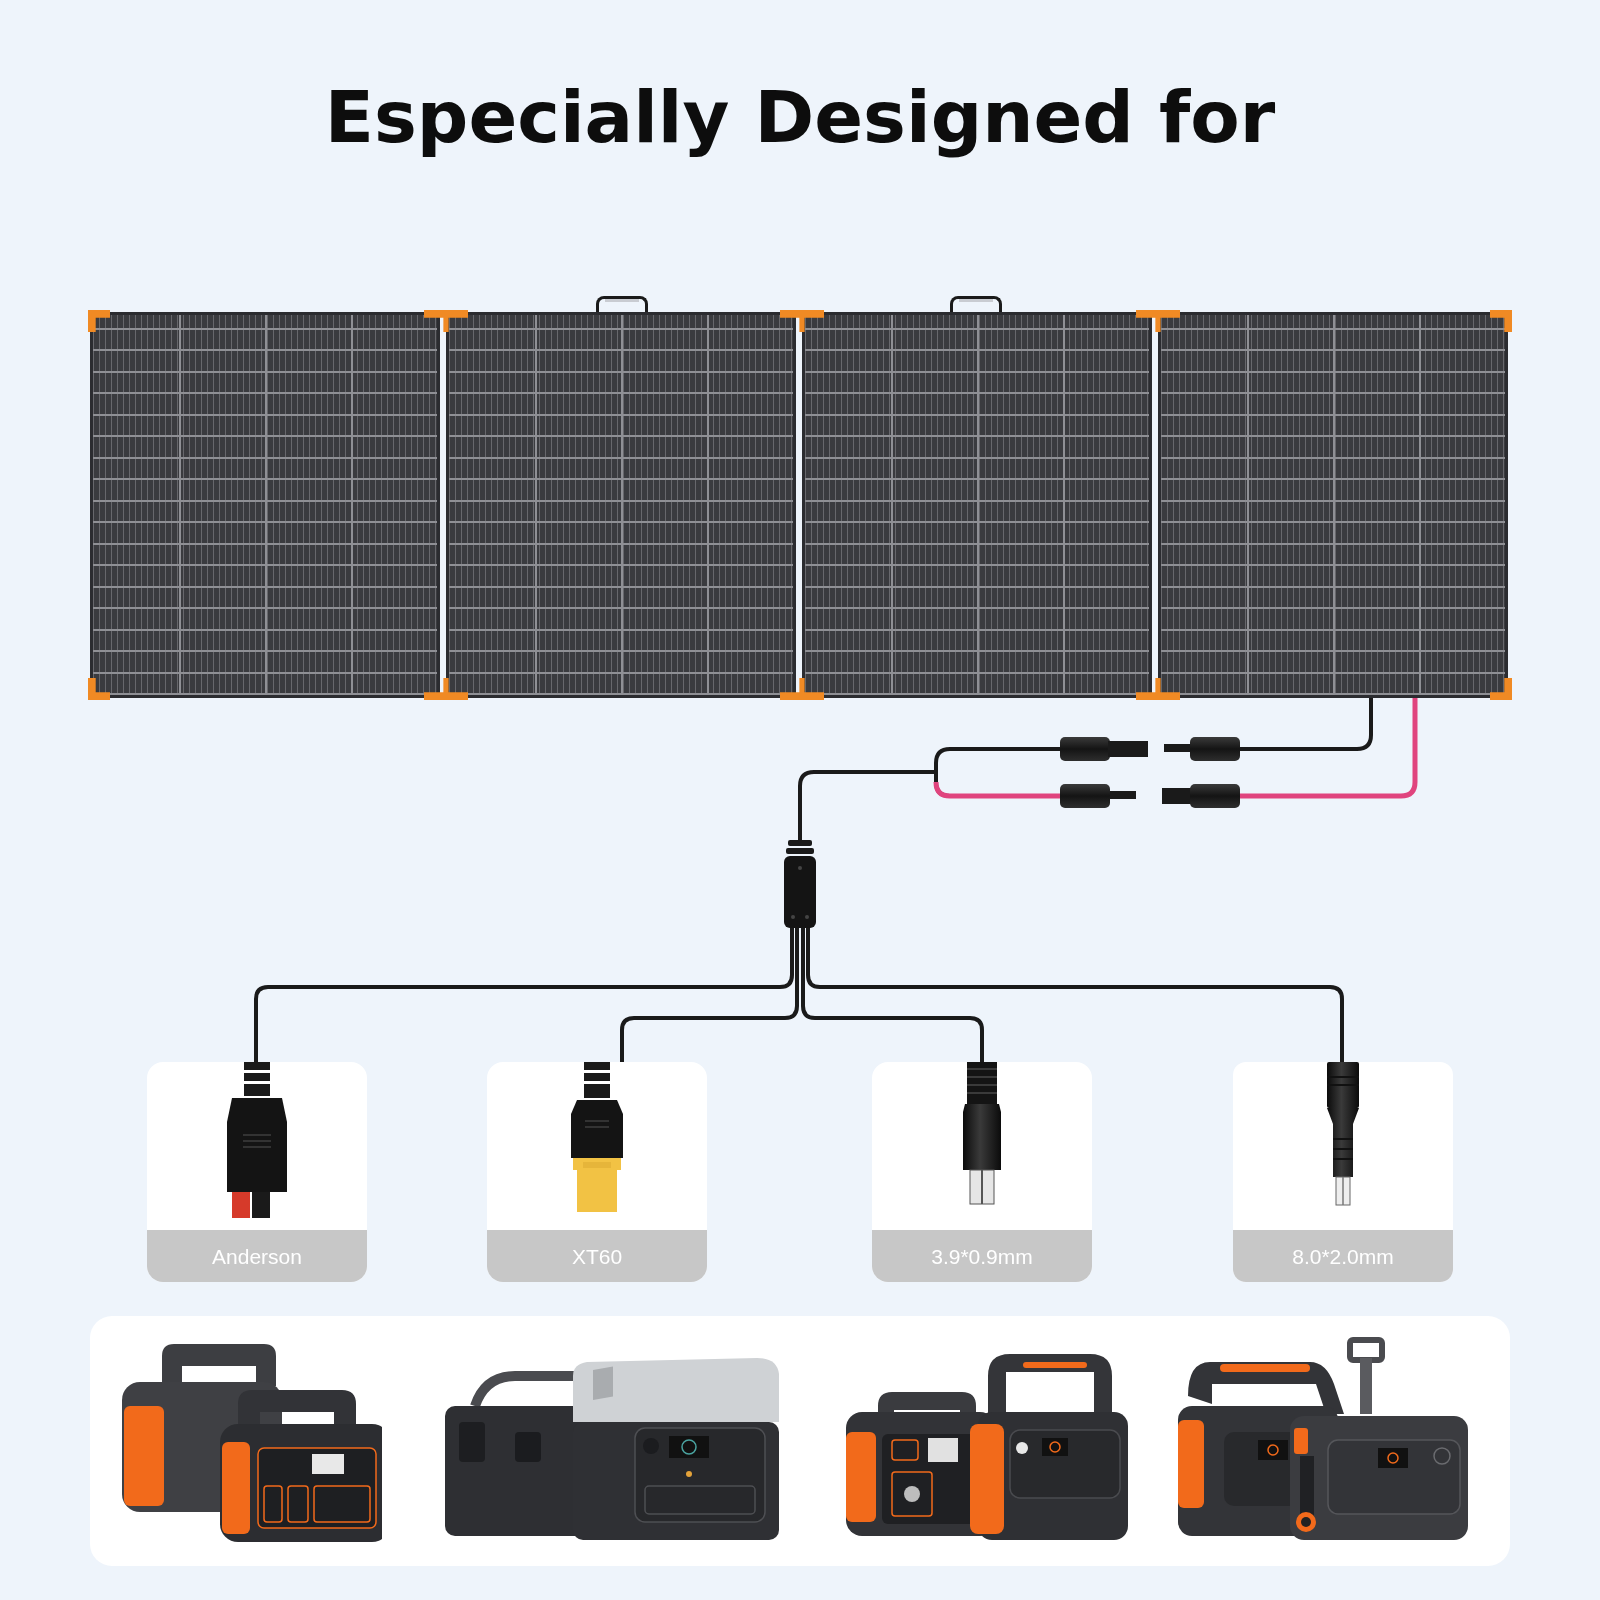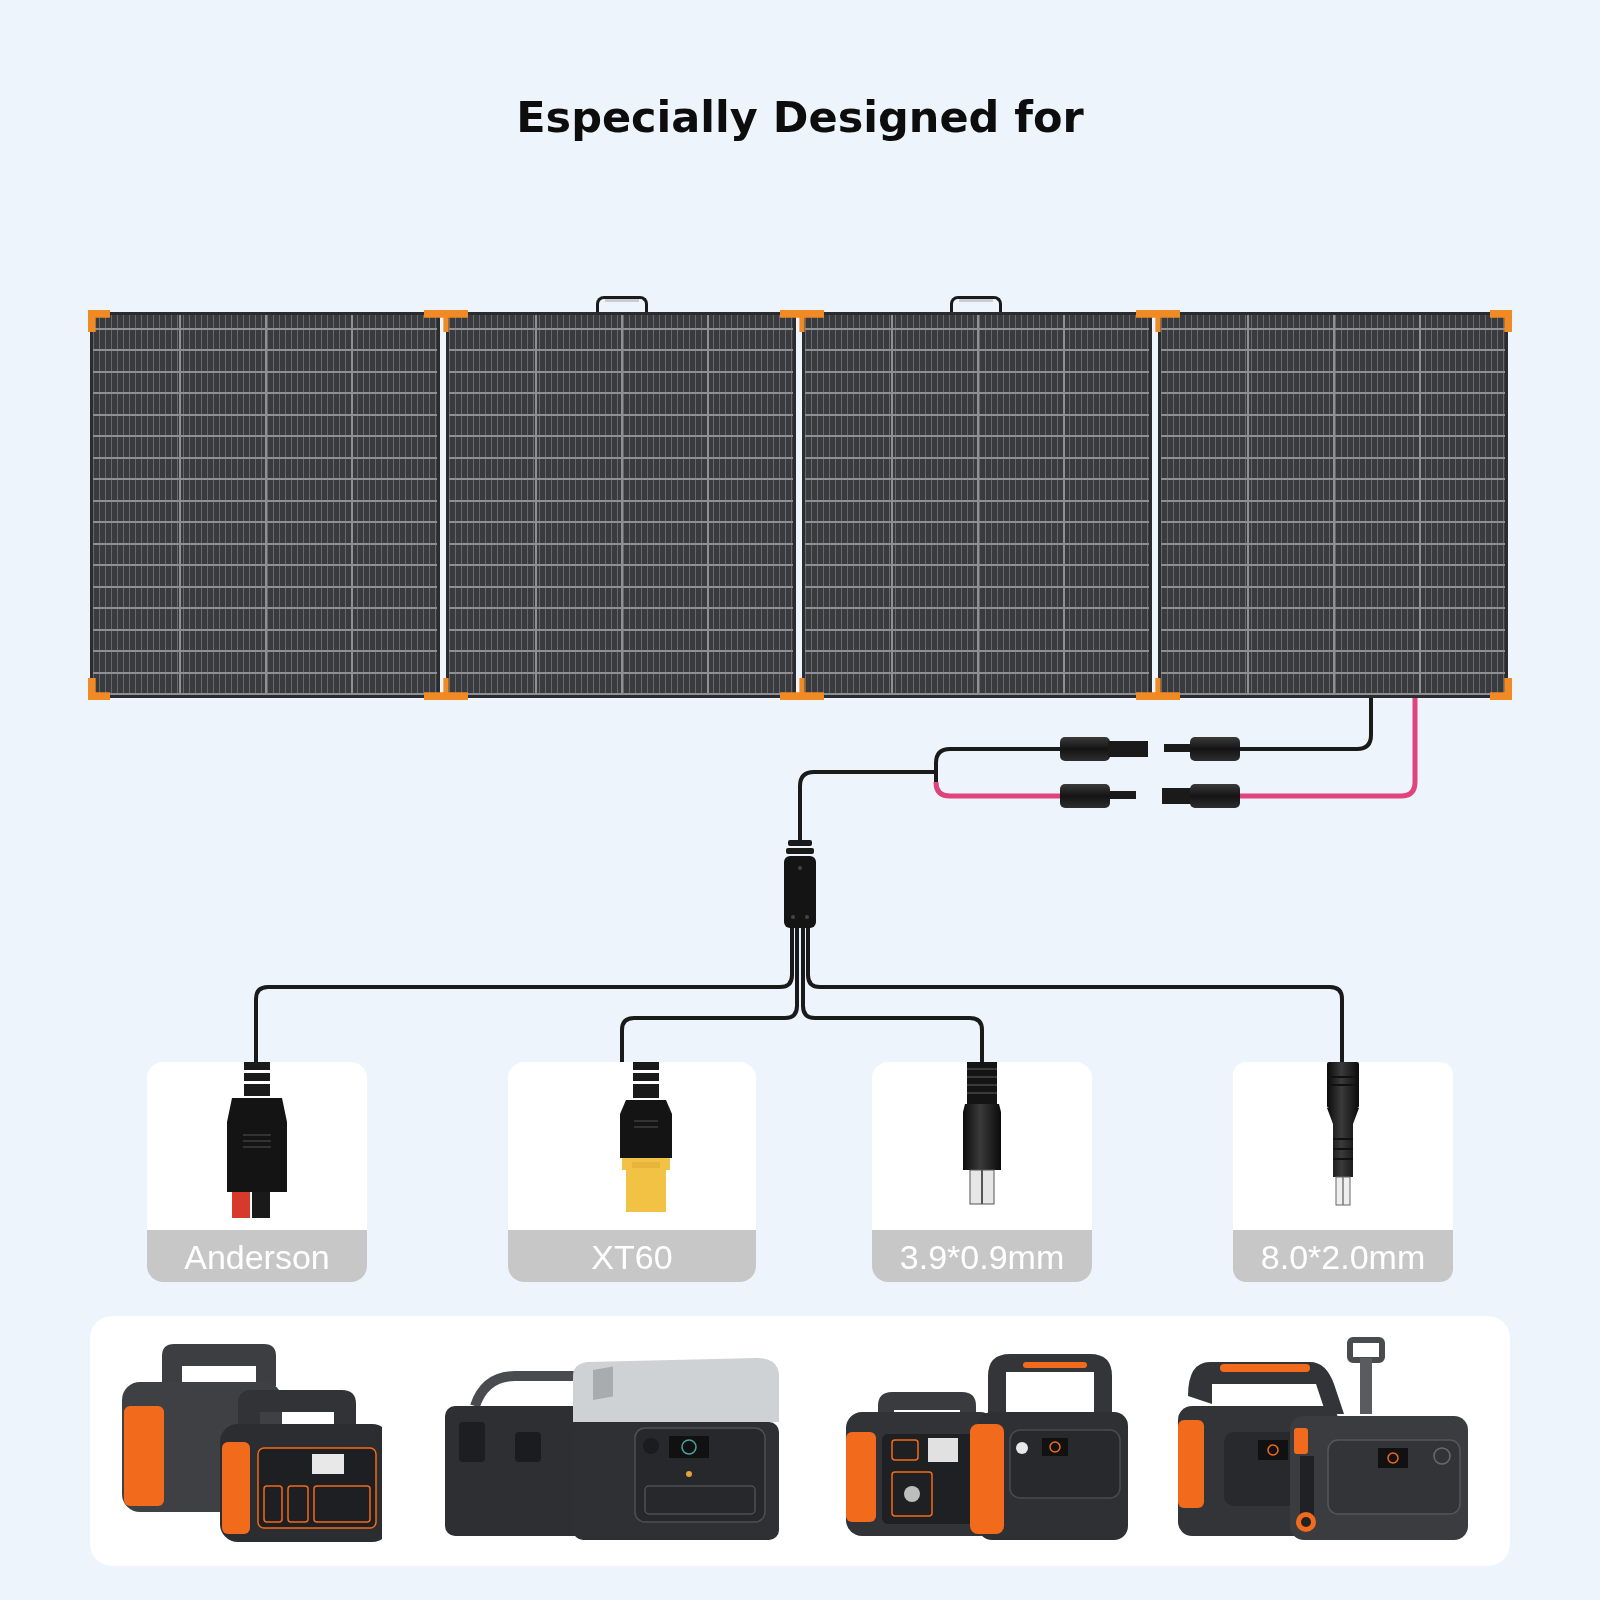--- a/index.html
+++ b/index.html
@@ -1,32 +1,32 @@
 <!DOCTYPE html>
 <html><head>
 <meta charset="utf-8">
 <style>
   html,body{margin:0;padding:0;}
   body{width:1600px;height:1600px;background:#eef4fb;position:relative;overflow:hidden;font-family:"Liberation Sans",sans-serif;}
-  .title{position:absolute;left:0;top:78px;width:1600px;text-align:center;font-family:"DejaVu Sans",sans-serif;font-weight:bold;font-size:43px;line-height:78px;color:#0d0d0d;letter-spacing:0px;}
+  .title{position:absolute;left:0;top:78px;width:1600px;text-align:center;font-family:"DejaVu Sans",sans-serif;font-weight:bold;font-size:72px;line-height:78px;color:#0d0d0d;letter-spacing:0px;}
   .title span{display:block;}
   
   .panel-wrap{position:absolute;left:90px;top:312px;width:1420px;height:386px;}
   .panel{position:absolute;top:0;height:386px;width:350px;background:#3a3b3f;border:3px solid #2b2c30;box-sizing:border-box;
     background-image:
       repeating-linear-gradient(90deg, rgba(140,140,145,0.55) 0 1px, transparent 1px 6px),
       repeating-linear-gradient(0deg, #8f9095 0 2px, transparent 2px 21.5px);
   }
   .panel .vline{position:absolute;top:0;bottom:0;width:2px;background:#8f9095;}
   .corner{position:absolute;width:22px;height:22px;background:#f08a24;}
   .handle{position:absolute;top:296px;width:52px;height:18px;border:3px solid #1a1a1a;border-bottom:none;border-radius:8px 8px 0 0;box-sizing:border-box;background:transparent;}
   .handle::after{content:"";position:absolute;left:6px;right:6px;top:0;height:3px;background:#c9ccd2;}
   svg.cables{position:absolute;left:0;top:0;width:1600px;height:1600px;pointer-events:none;}
   .card{position:absolute;top:1062px;width:220px;height:220px;background:#ffffff;border-radius:16px;overflow:hidden;}
-  .card .label{position:absolute;left:0;right:0;bottom:0;height:52px;background:#c7c7c7;color:#ffffff;font-size:34px;line-height:54px;text-align:center;font-family:"Liberation Sans",sans-serif;}
+  .card .label{position:absolute;left:0;right:0;bottom:0;height:52px;background:#c7c7c7;color:#ffffff;font-size:21px;line-height:54px;text-align:center;font-family:"Liberation Sans",sans-serif;}
   .stations{position:absolute;left:90px;top:1316px;width:1420px;height:250px;background:#ffffff;border-radius:22px;}
   .station{position:absolute;top:20px;height:210px;}
 </style>
 </head>
 <body>
 
 <div class="title">
   <span>Especially Designed for</span>
 </div>
 
@@ -129,21 +129,21 @@
     <path d="M85 36 H135 L140 60 V130 H80 V60 Z" fill="#141414"></path>
     <rect x="96" y="72" width="28" height="2" fill="#333"></rect>
       <rect x="96" y="78" width="28" height="2" fill="#333"></rect>
       <rect x="96" y="84" width="28" height="2" fill="#333"></rect>
     <rect x="85" y="130" width="18" height="26" fill="#d63a2a"></rect>
     <rect x="105" y="130" width="18" height="26" fill="#1a1a1a"></rect>
   </svg>
   <div class="label">Anderson</div>
 </div>
 
-<div class="card" style="left:508px;padding-left:28px;">
+<div class="card" style="left:487px;">
   <svg width="220" height="170" viewBox="0 0 220 170">
     <rect x="97" y="0" width="26" height="8" fill="#1a1a1a"></rect>
     <rect x="97" y="11" width="26" height="8" fill="#1a1a1a"></rect>
     <rect x="97" y="22" width="26" height="14" fill="#1a1a1a"></rect>
     <path d="M90 38 H130 L136 52 V96 H84 V52 Z" fill="#141414"></path>
     <rect x="98" y="58" width="24" height="2" fill="#333"></rect>
       <rect x="98" y="64" width="24" height="2" fill="#333"></rect>
     <rect x="86" y="96" width="48" height="12" fill="#f2c244"></rect>
     <rect x="90" y="108" width="40" height="42" fill="#f2c244"></rect>
     <rect x="96" y="100" width="28" height="6" fill="#e6b53a"></rect>

